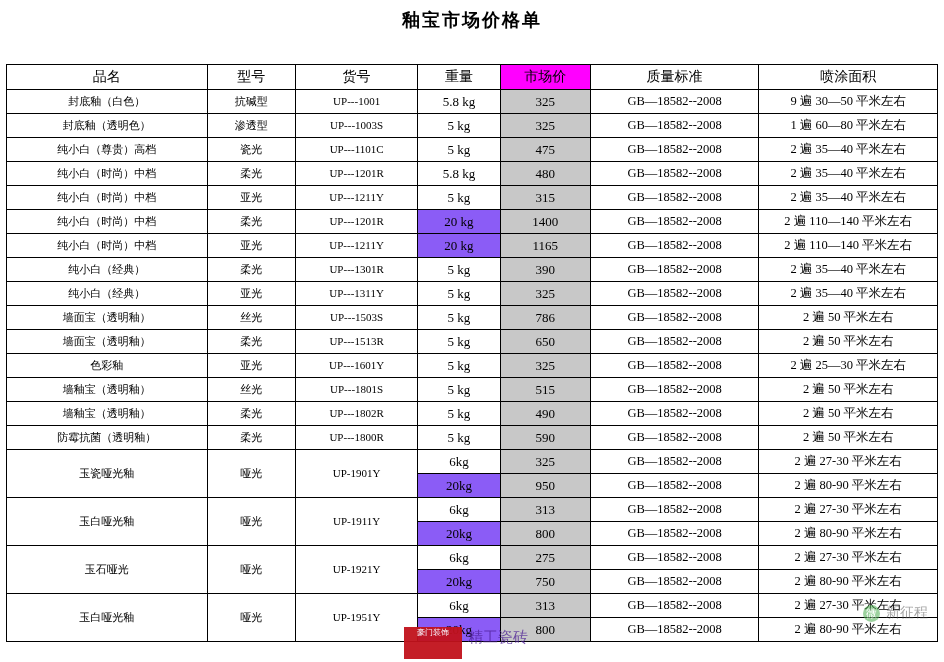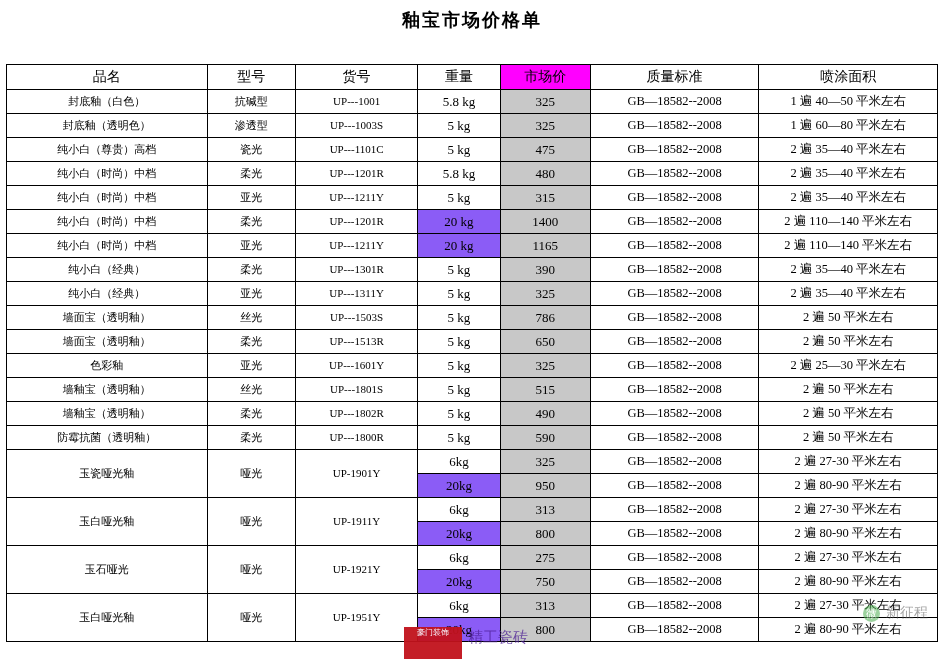--- a/index.html
+++ b/index.html
@@ -154,21 +154,21 @@
       </tr>
     </thead>
     <tbody id="price-body">
         <tr>
           <td class="name-cell">封底釉（白色）</td>
           <td class="model-cell">抗碱型</td>
           <td class="code-cell">UP---1001</td>
           <td>5.8 kg</td>
           <td class="price-cell">325</td>
           <td class="std-cell">GB—18582--2008</td>
-          <td class="area-cell">1 遍 40—50 平米左右</td>
+          <td class="area-cell">9 遍 30—50 平米左右</td>
         </tr>
         <tr>
           <td class="name-cell">封底釉（透明色）</td>
           <td class="model-cell">渗透型</td>
           <td class="code-cell">UP---1003S</td>
           <td>5 kg</td>
           <td class="price-cell">325</td>
           <td class="std-cell">GB—18582--2008</td>
           <td class="area-cell">1 遍 60—80 平米左右</td>
         </tr>

